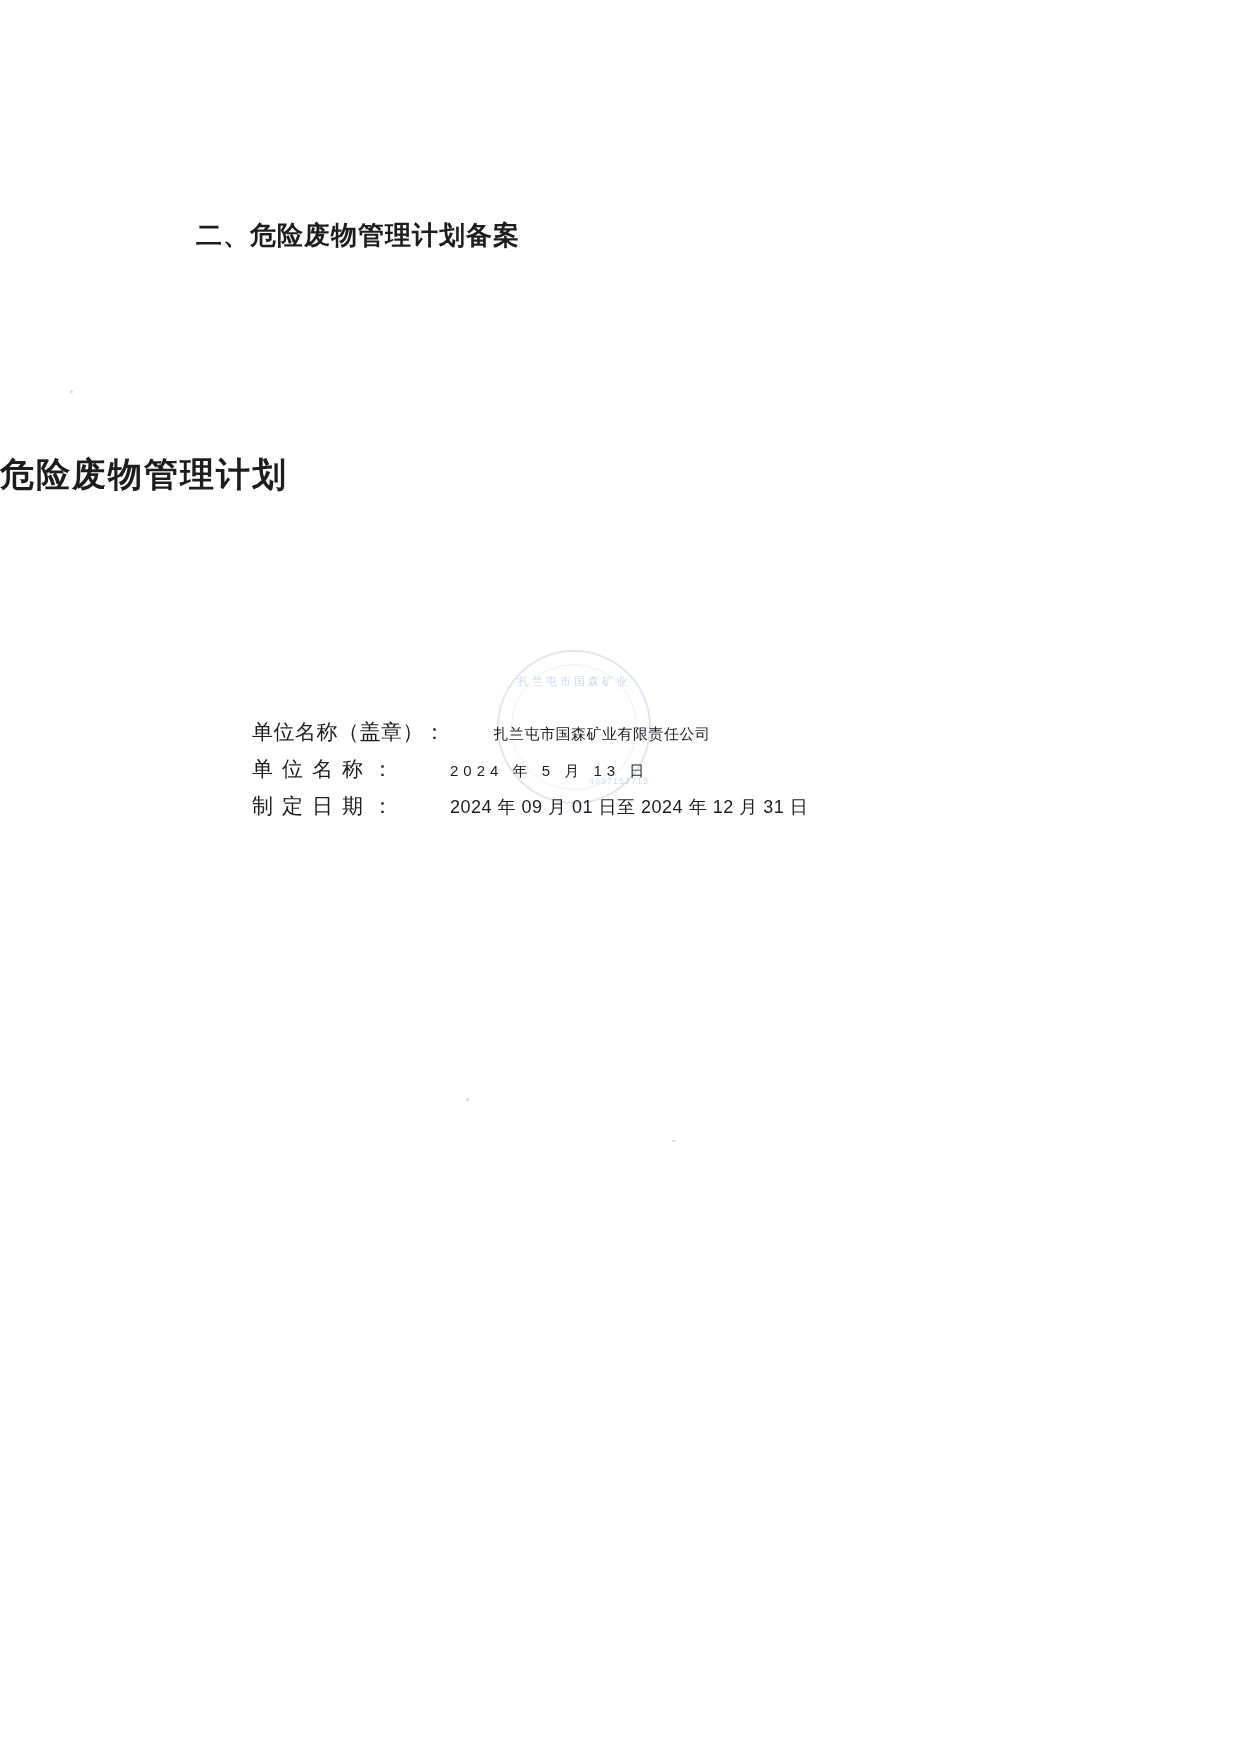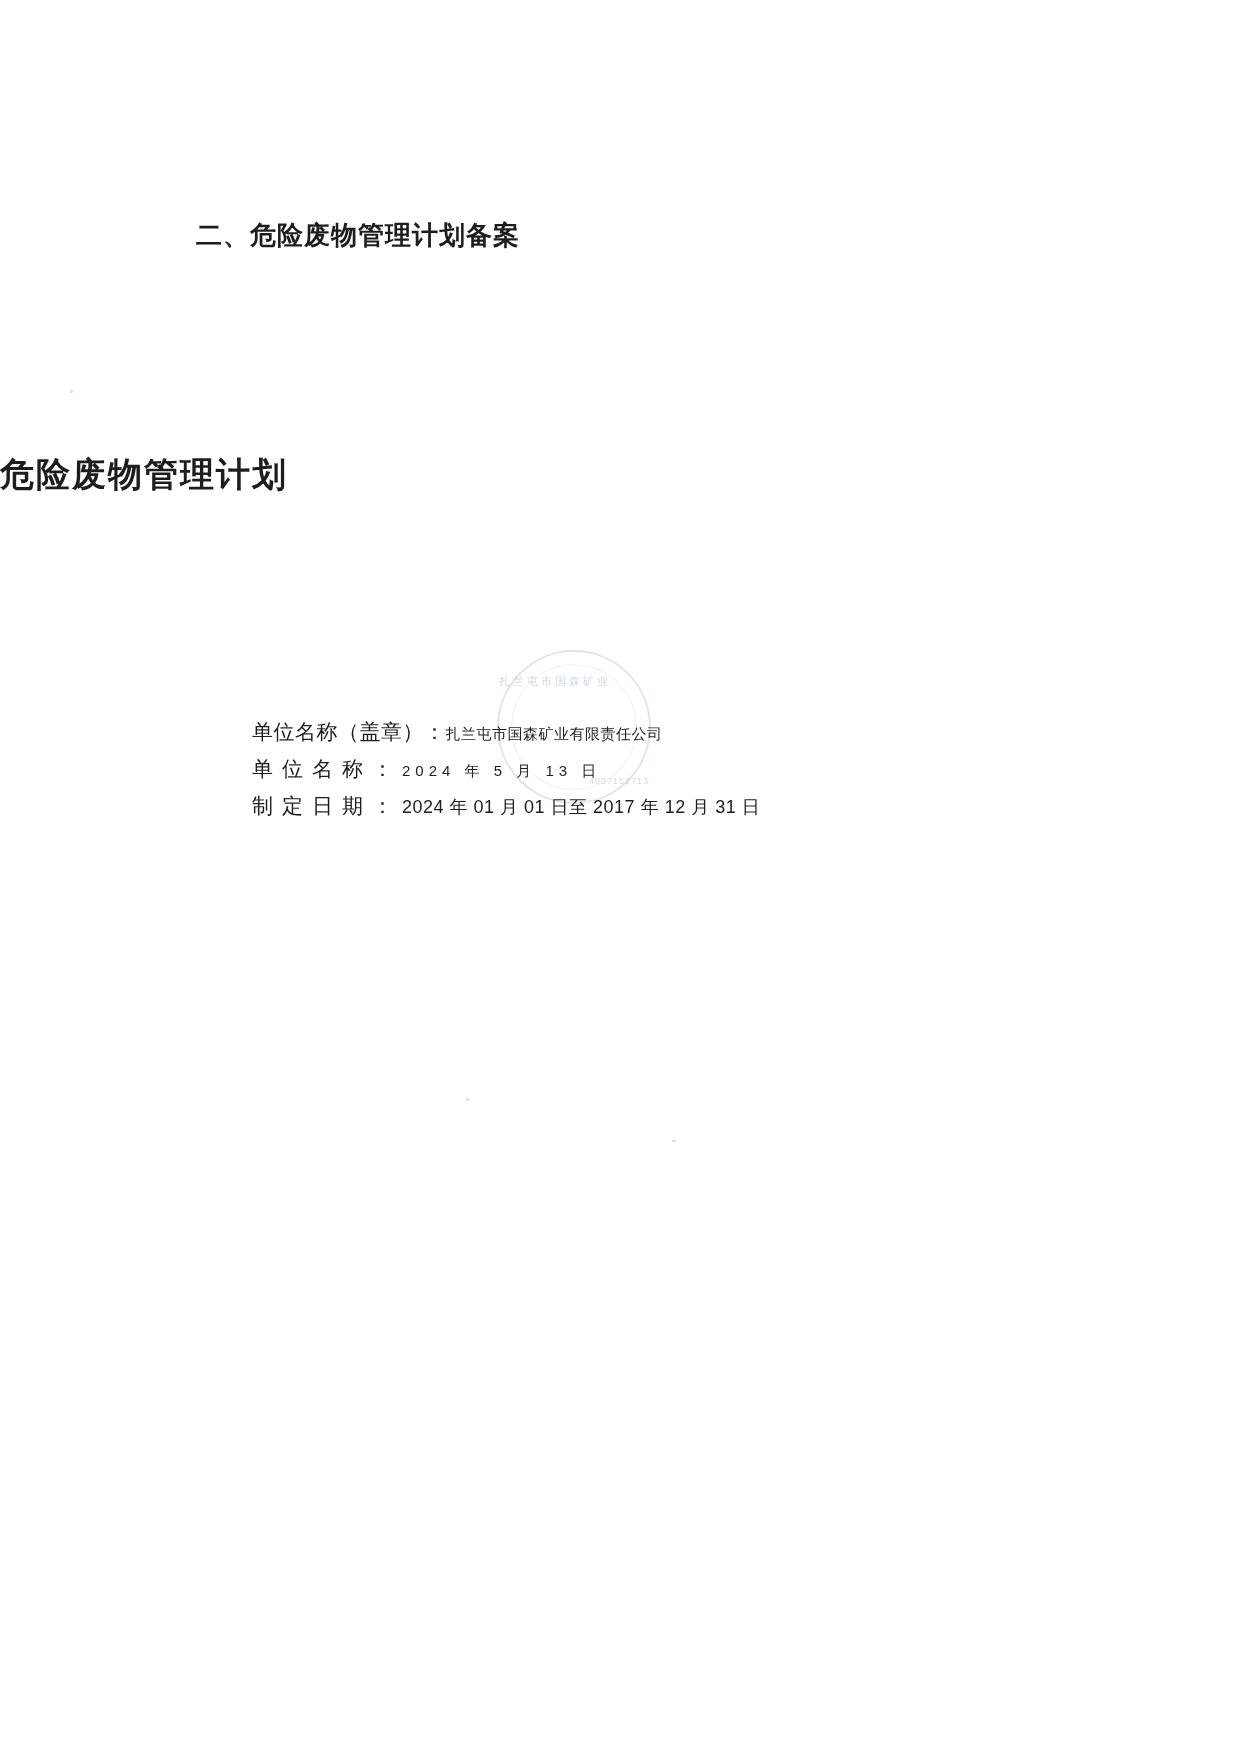--- a/index.html
+++ b/index.html
@@ -43,20 +43,21 @@
     position: absolute;
     left: 252px;
     top: 718px;
     width: 700px;
   }
   .meta-row {
     display: flex;
     align-items: baseline;
     margin-bottom: 9px;
     white-space: nowrap;
+    gap: 48px;
   }
   .meta-label {
     font-size: 21px;
     color: #1d1d1d;
     letter-spacing: 0.5px;
   }
   .meta-label.spaced {
     letter-spacing: 9px;
   }
   .meta-value {
@@ -89,21 +90,21 @@
     right: 12px;
     bottom: 12px;
     border-radius: 50%;
     border: 1px solid rgba(70, 90, 170, 0.18);
   }
   .stamp-text-top {
     position: absolute;
     left: 0;
     right: 0;
     top: 22px;
-    text-align: left;
+    text-align: center;
     font-size: 11px;
     letter-spacing: 3px;
     color: rgba(60, 80, 160, 0.45);
   }
   .stamp-text-bottom {
     position: absolute;
     left: 0;
     right: 0;
     bottom: 16px;
     text-align: right;
@@ -142,21 +143,21 @@
       <span class="meta-value">扎兰屯市国森矿业有限责任公司</span>
     </div>
 
     <div class="meta-row">
       <span class="meta-label spaced">单位名称：</span>
       <span class="meta-value wide">2024 年 5 月 13 日</span>
     </div>
 
     <div class="meta-row">
       <span class="meta-label spaced">制定日期：</span>
-      <span class="meta-value small">2024 年 01 月 01 日至 2017 年 12 月 31 日</span>
+      <span class="meta-value small">2024 年 09 月 01 日至 2024 年 12 月 31 日</span>
     </div>
 
   </div>
 
   <div class="speck speck-a"></div>
   <div class="speck speck-b"></div>
   <div class="speck speck-c"></div>
 
 </div>
 

